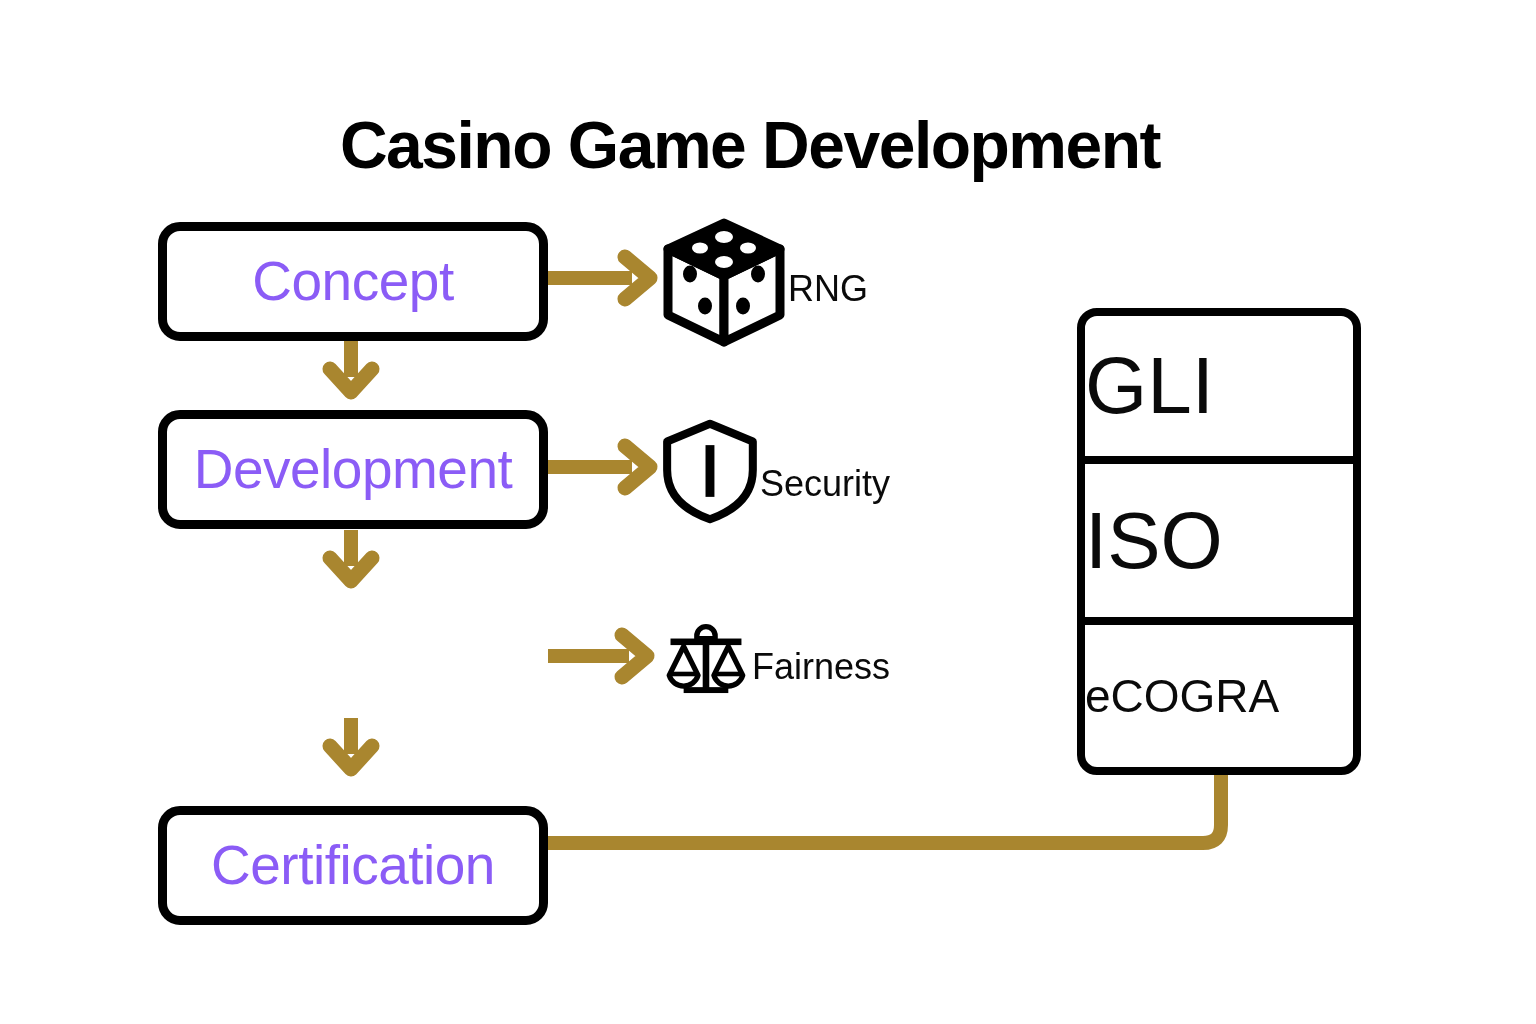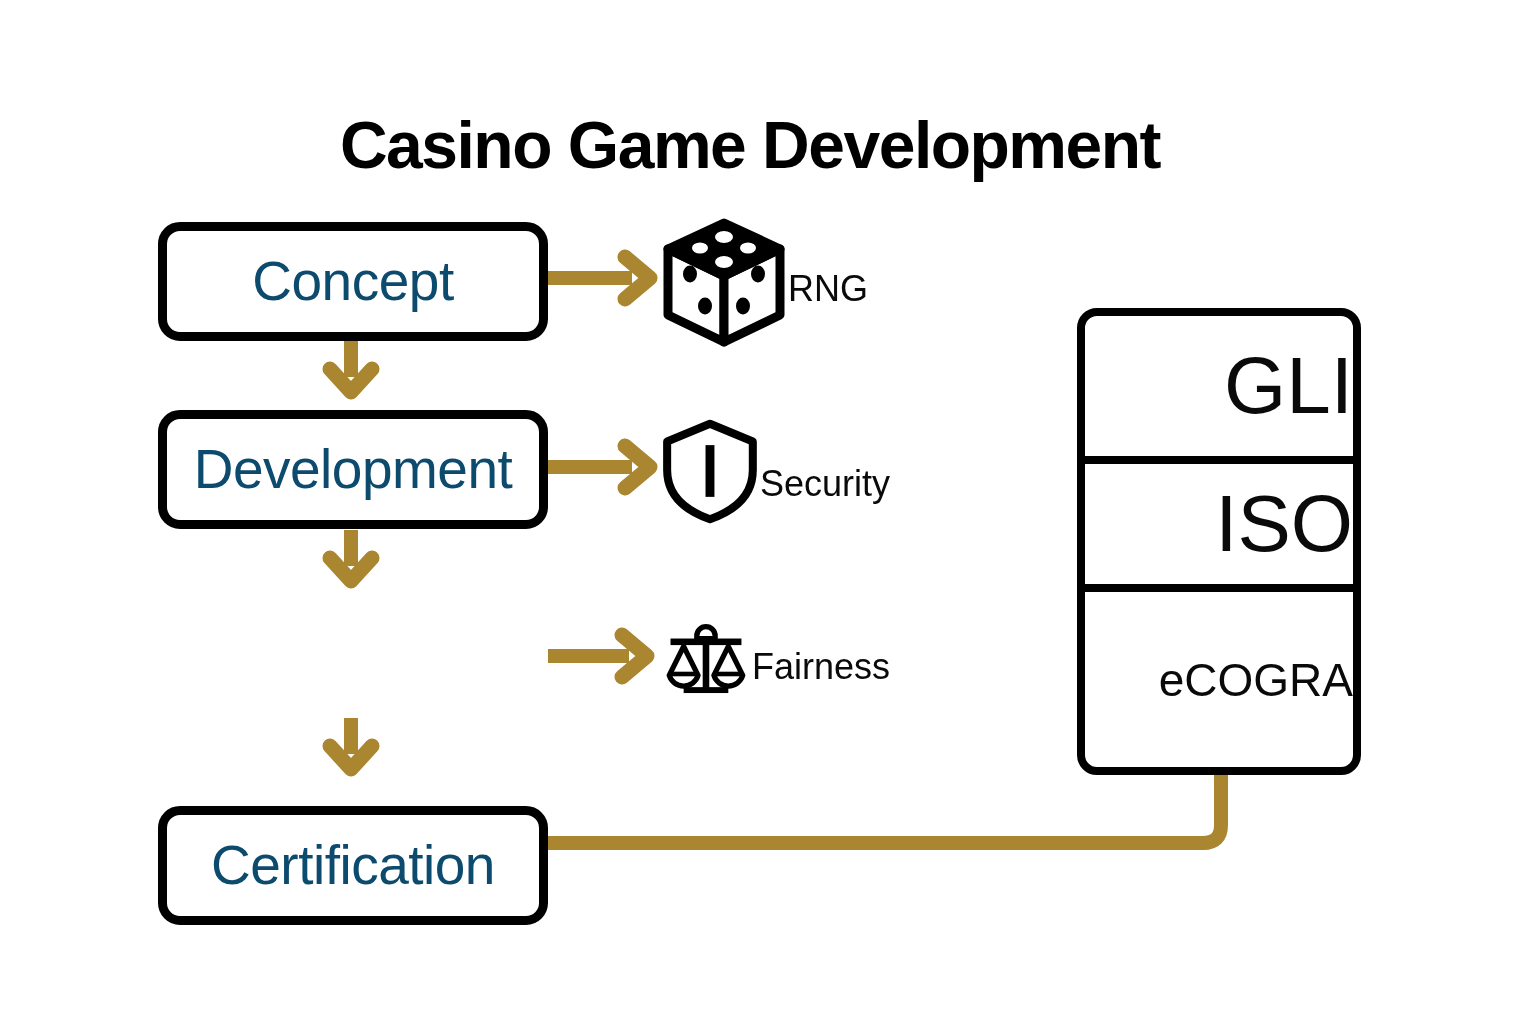--- a/index.html
+++ b/index.html
@@ -45,21 +45,21 @@
     border: 9px solid #000000;
     border-radius: 22px;
     background: #ffffff;
     display: flex;
     align-items: center;
     justify-content: center;
   }
   .stage-label {
     font-size: 55px;
     font-weight: 400;
-    color: #0c4a6e;
+    color: #8b5cf6;
     line-height: 1;
     white-space: nowrap;
     letter-spacing: -0.5px;
   }
   #stage-0 { top: 222px; }
   #stage-1 { top: 410px; }
   #stage-2 { top: 598px; }
   #stage-3 { top: 806px; }
 
   
@@ -107,34 +107,34 @@
     border: 8px solid #000000;
     border-radius: 20px;
     background: #ffffff;
     display: flex;
     flex-direction: column;
   }
   .cert-cell {
     box-sizing: border-box;
     display: flex;
     align-items: center;
-    justify-content: flex-end;
+    justify-content: flex-start;
     color: #0a0a0a;
     line-height: 1;
     white-space: nowrap;
   }
   #cert-cell-0 {
     height: 148px;
     font-size: 80px;
     font-weight: 400;
     letter-spacing: 0px;
     border-bottom: 8px solid #000000;
   }
   #cert-cell-1 {
-    height: 128px;
+    height: 161px;
     font-size: 80px;
     font-weight: 400;
     border-bottom: 8px solid #000000;
   }
   #cert-cell-2 {
     flex: 1;
     font-size: 46px;
     font-weight: 400;
   }
 </style>

